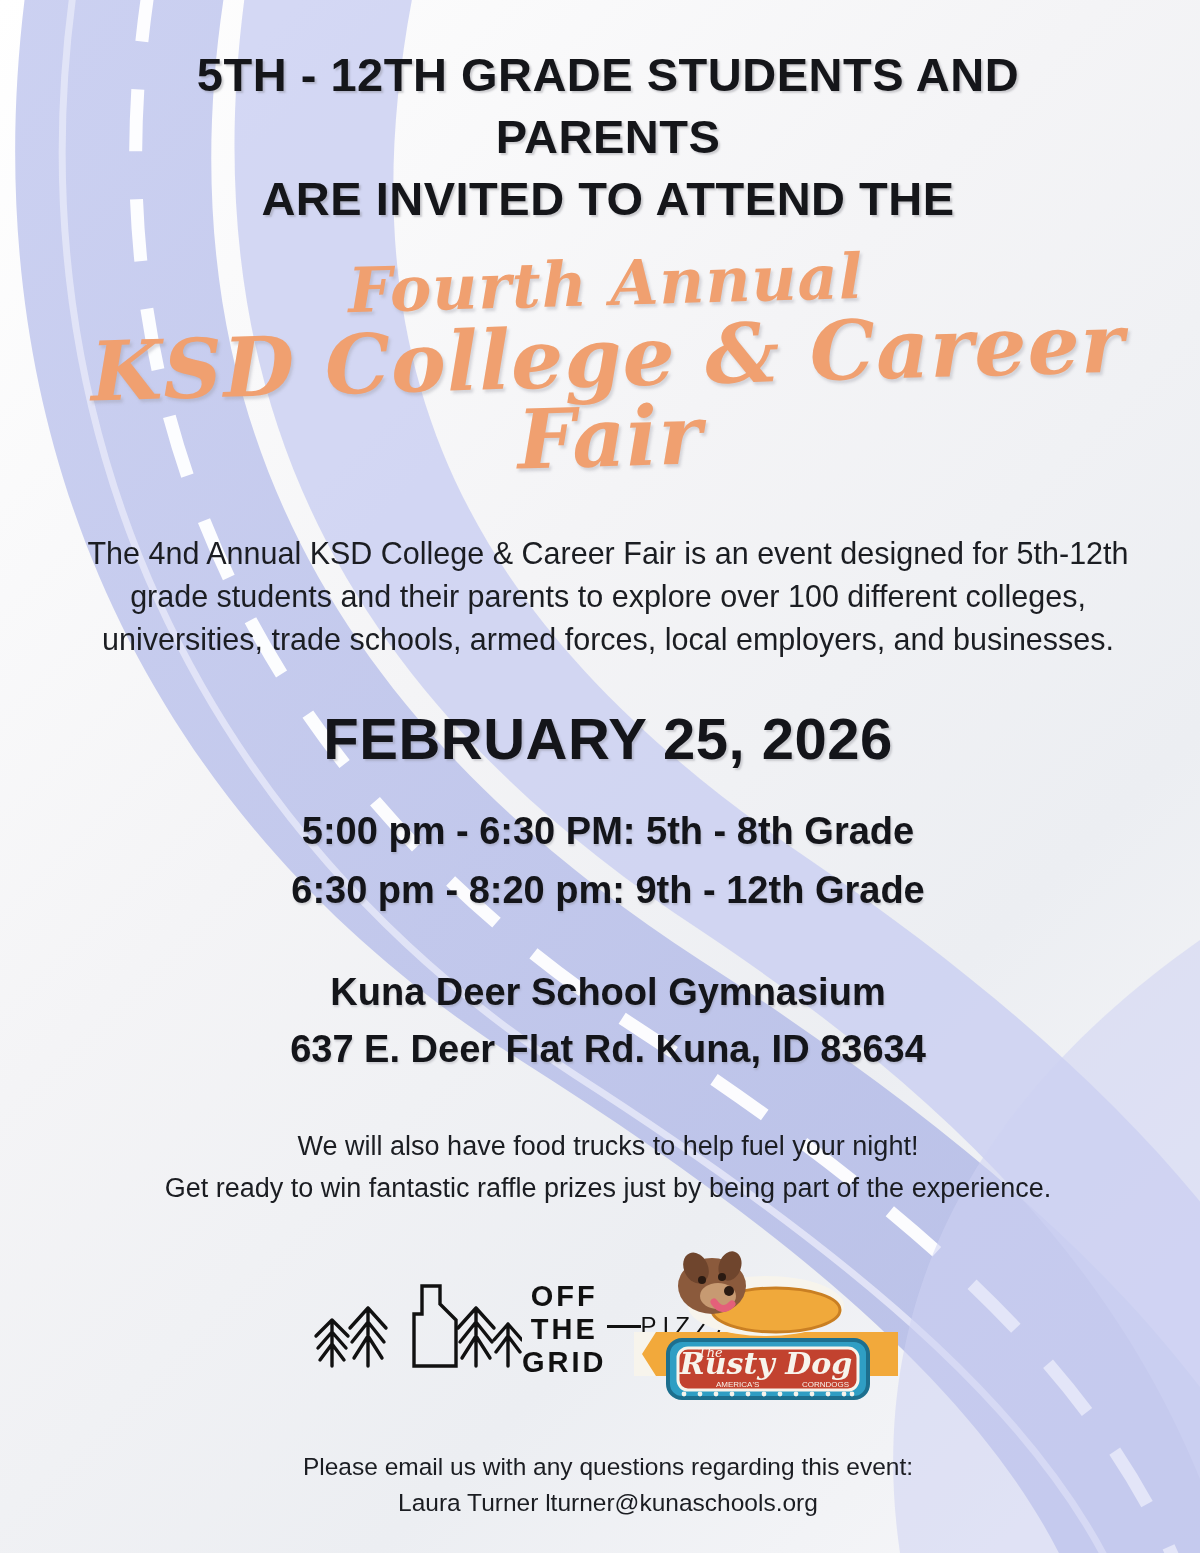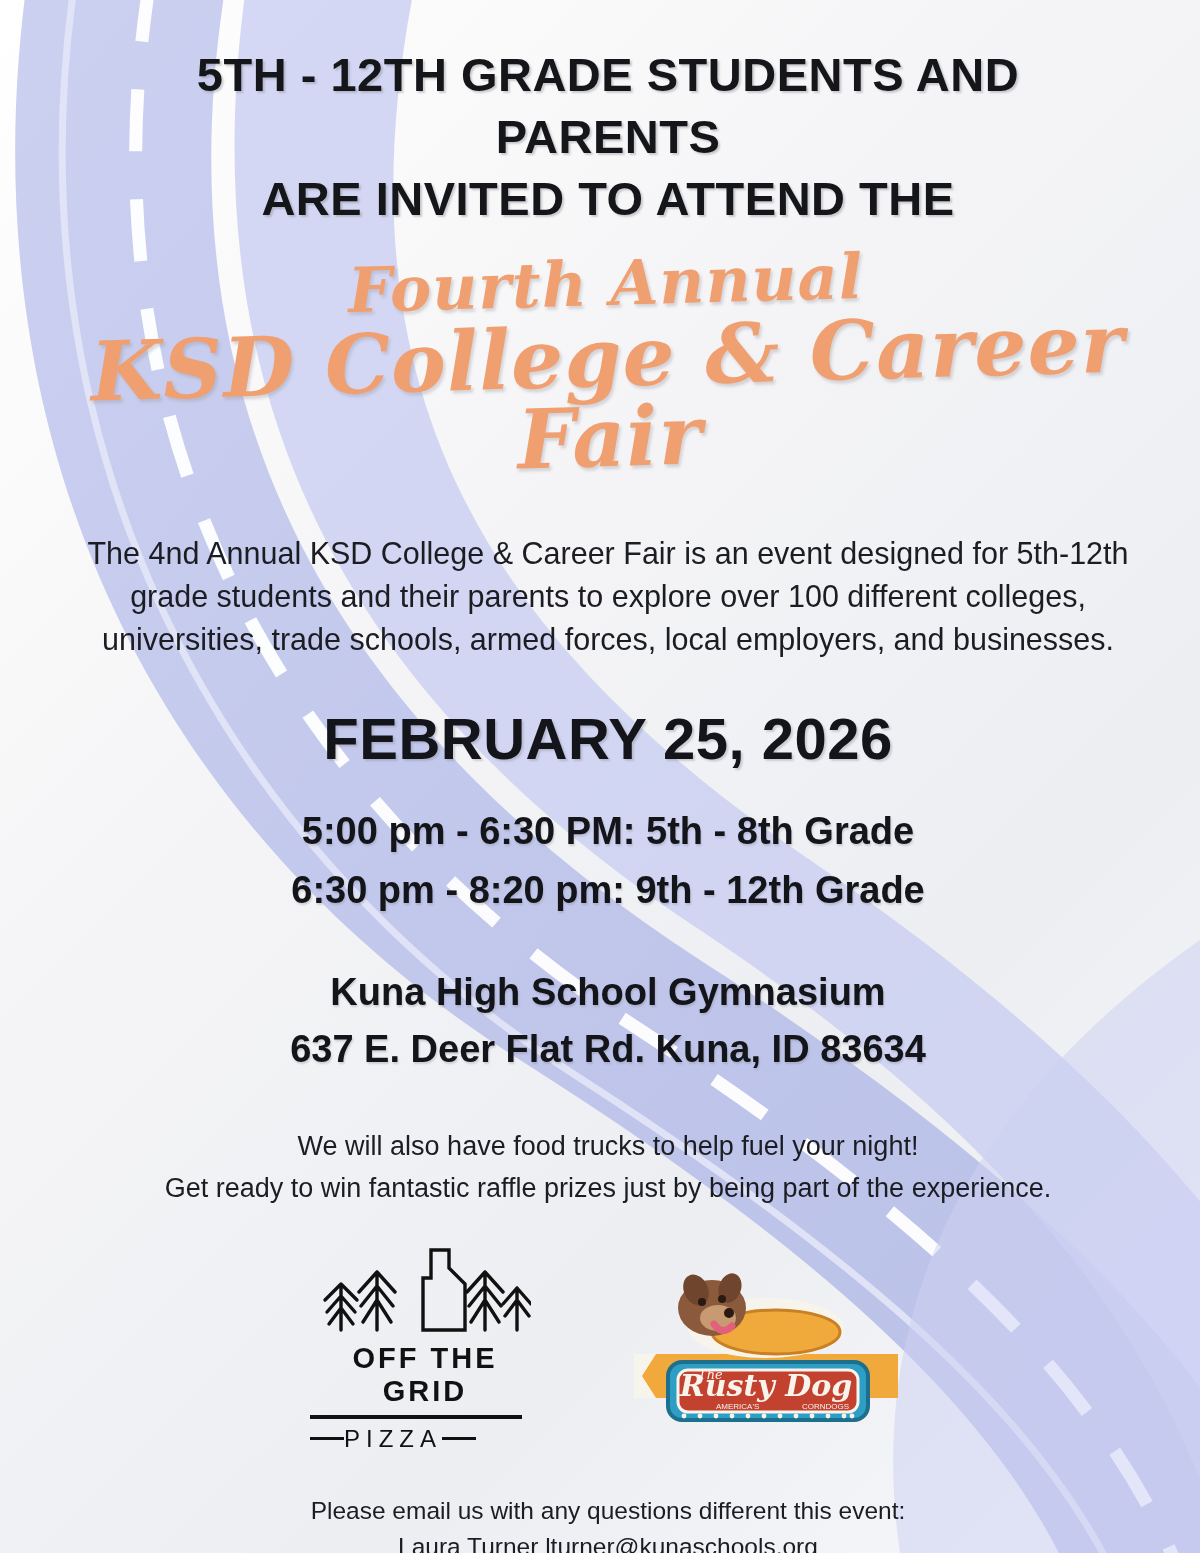--- a/index.html
+++ b/index.html
@@ -121,21 +121,22 @@
     margin-top: 34px;
     display: flex;
     justify-content: center;
     align-items: center;
     gap: 86px;
   }
 
   .otg-logo {
     width: 230px;
     display: flex;
-    flex-direction: column;
+    flex-direction: row;
+    align-items: center;
   }
   .otg-trees { line-height: 0; }
   .otg-name {
     font-size: 29px;
     font-weight: bold;
     letter-spacing: 3px;
     color: #111;
     margin-top: 6px;
   }
   .otg-rule {
@@ -212,21 +213,21 @@
     <p class="intro">The 4nd Annual KSD College &amp; Career Fair is an event designed for 5th-12th grade students and their parents to explore over 100 different colleges, universities, trade schools, armed forces, local employers, and businesses.</p>
 
     <div class="date">FEBRUARY 25, 2026</div>
 
     <div class="times">
       <div>5:00 pm - 6:30 PM: 5th - 8th Grade</div>
       <div>6:30 pm  - 8:20 pm:  9th - 12th Grade</div>
     </div>
 
     <div class="venue">
-      <div>Kuna High School Gymnasium</div>
+      <div>Kuna Deer School Gymnasium</div>
       <div>637 E. Deer Flat Rd. Kuna, ID 83634</div>
     </div>
 
     <div class="extras">
       <div>We will also have food trucks to help fuel your night!</div>
       <div>Get ready to win fantastic raffle prizes just by being part of the experience.</div>
     </div>
 
     <div class="sponsors">
 
@@ -293,19 +294,19 @@
           <text x="72" y="113" font-family="'DejaVu Serif', serif" font-style="italic" font-size="13" fill="#f7f4ec">The</text>
           <text x="140" y="130" font-family="'DejaVu Serif', serif" font-style="italic" font-weight="bold" font-size="30" fill="#f7f4ec" text-anchor="middle">Rusty Dog</text>
           <text x="90" y="143" font-family="'Liberation Sans', sans-serif" font-size="8" fill="#f7f4ec">AMERICA'S</text>
           <text x="176" y="143" font-family="'Liberation Sans', sans-serif" font-size="8" fill="#f7f4ec">CORNDOGS</text>
         </svg>
       </div>
 
     </div>
 
     <div class="contact">
-      <span class="line">Please email us with any questions different this event:</span>
+      <span class="line">Please email us with any questions regarding this event:</span>
       <span class="line">Laura Turner lturner@kunaschools.org</span>
 
     </div>
 
   </div>
 </div>
 
 </body></html>

